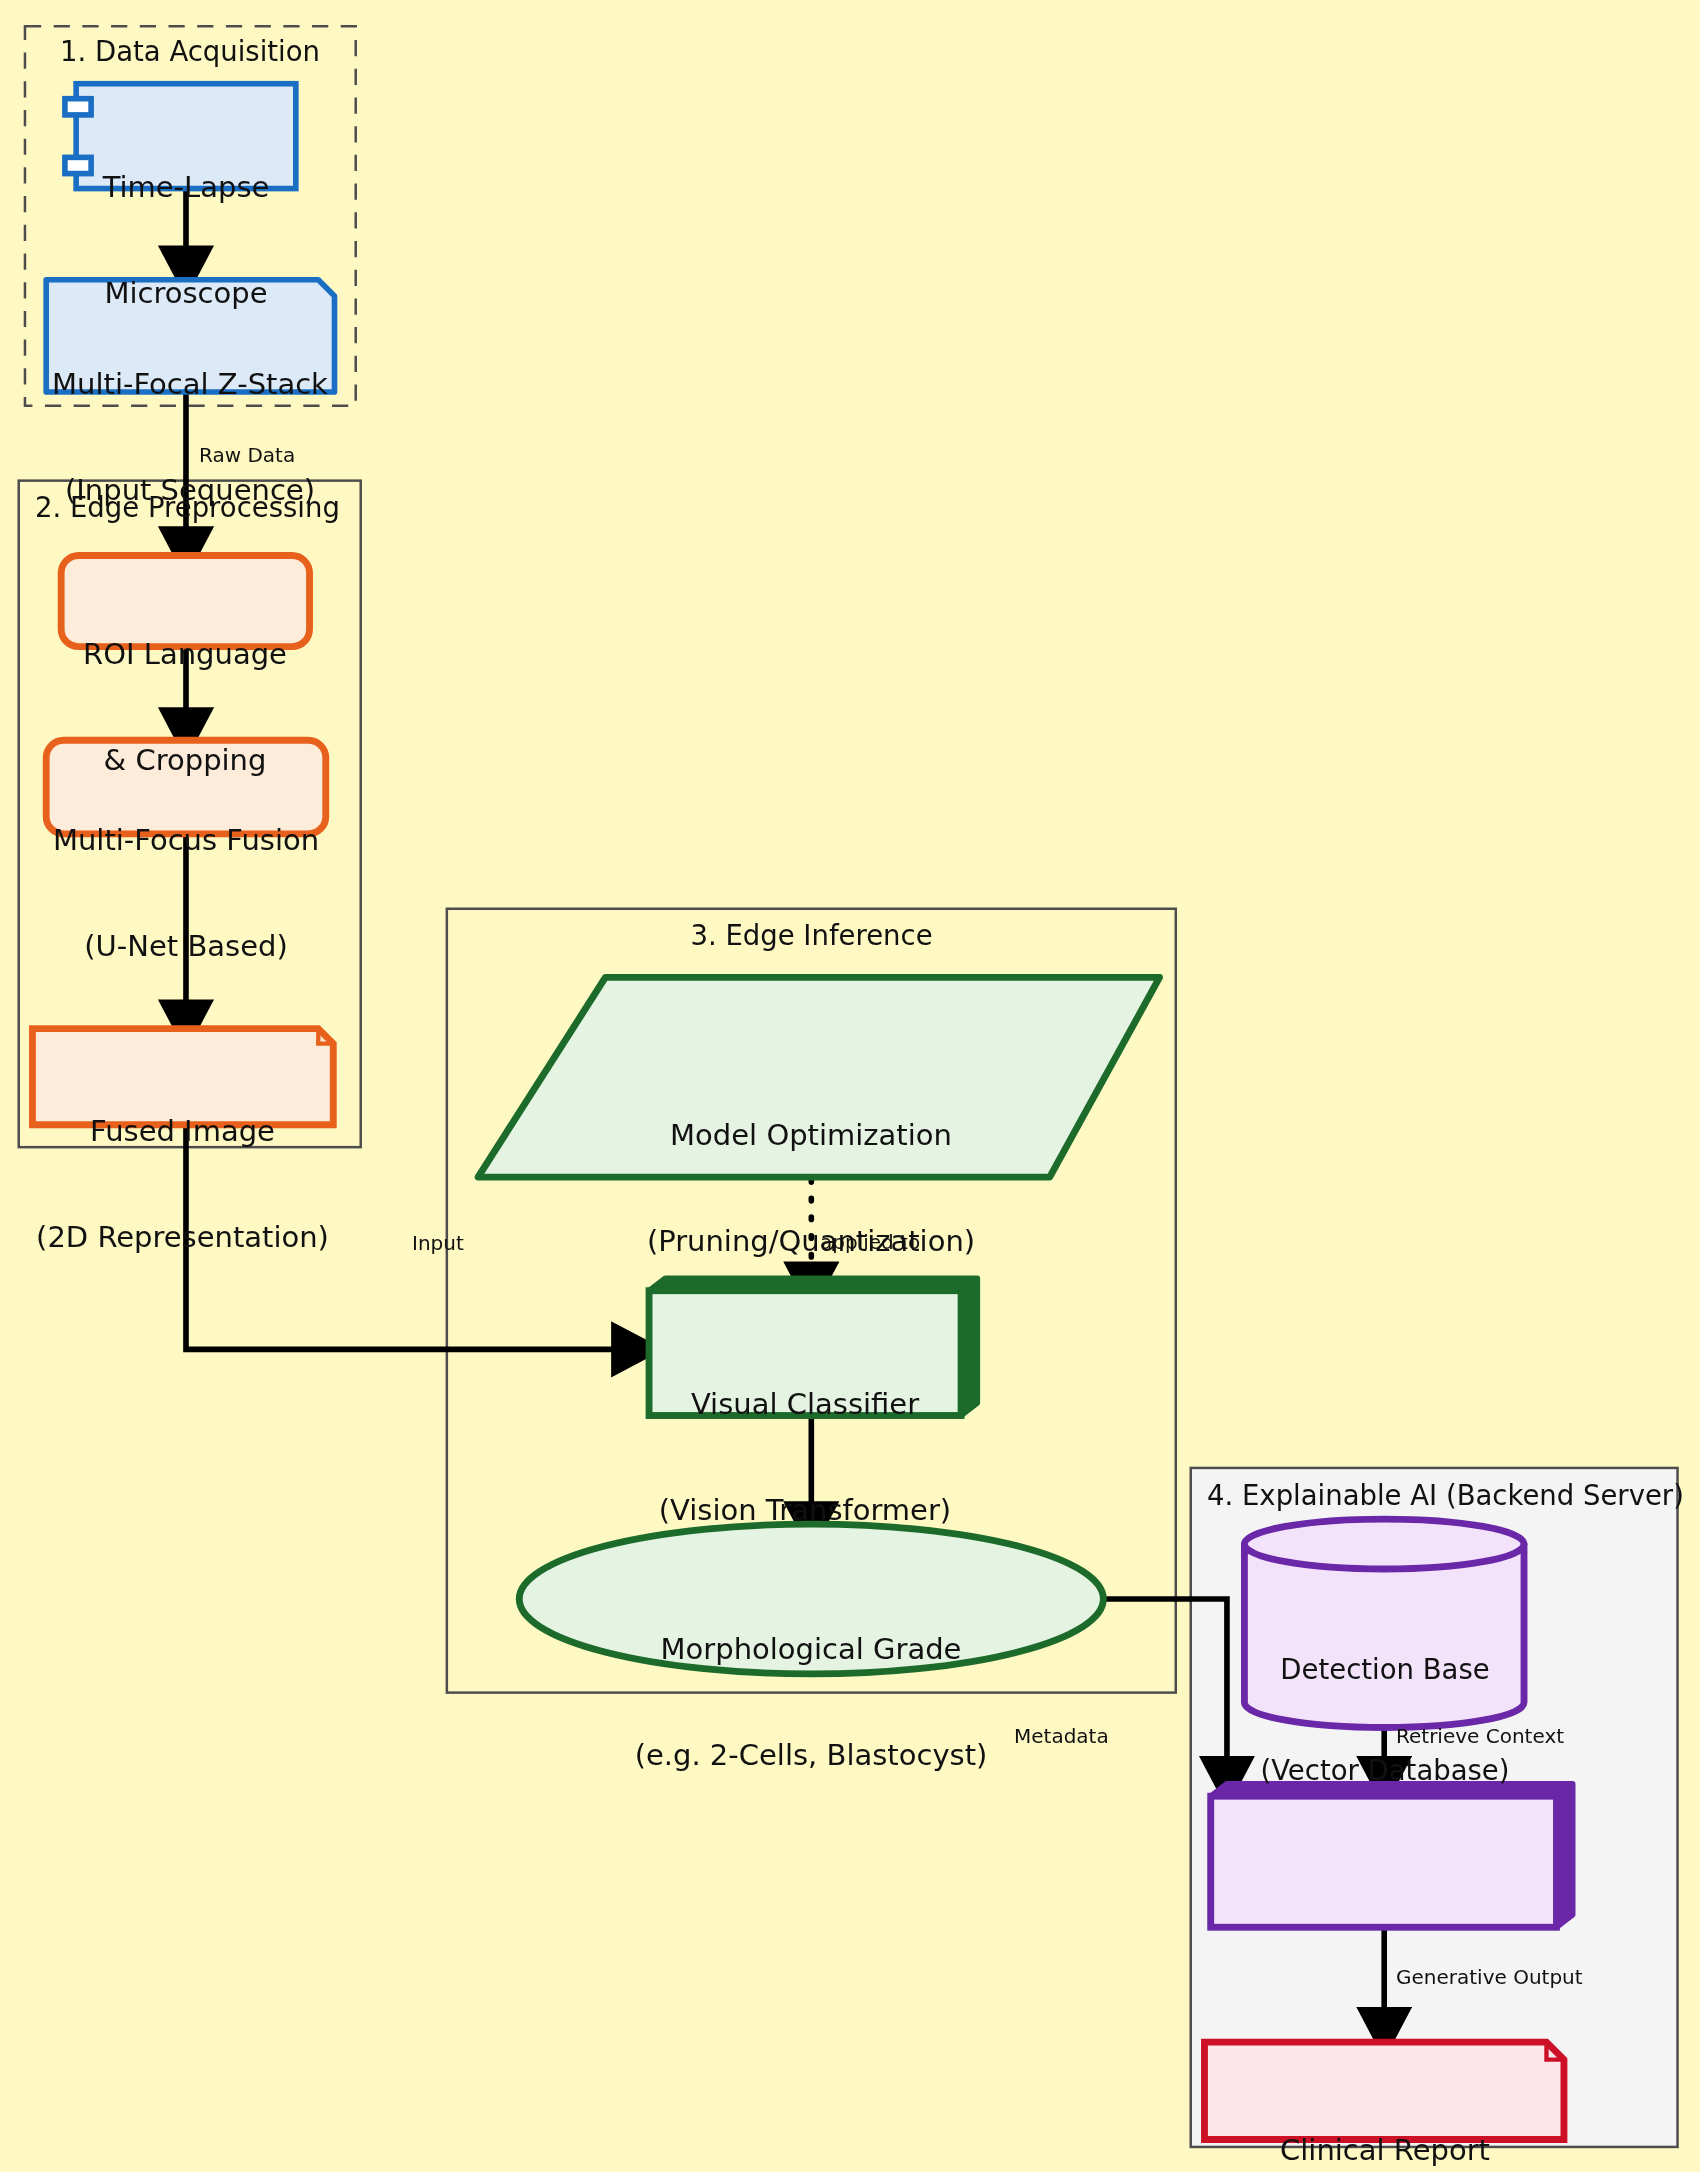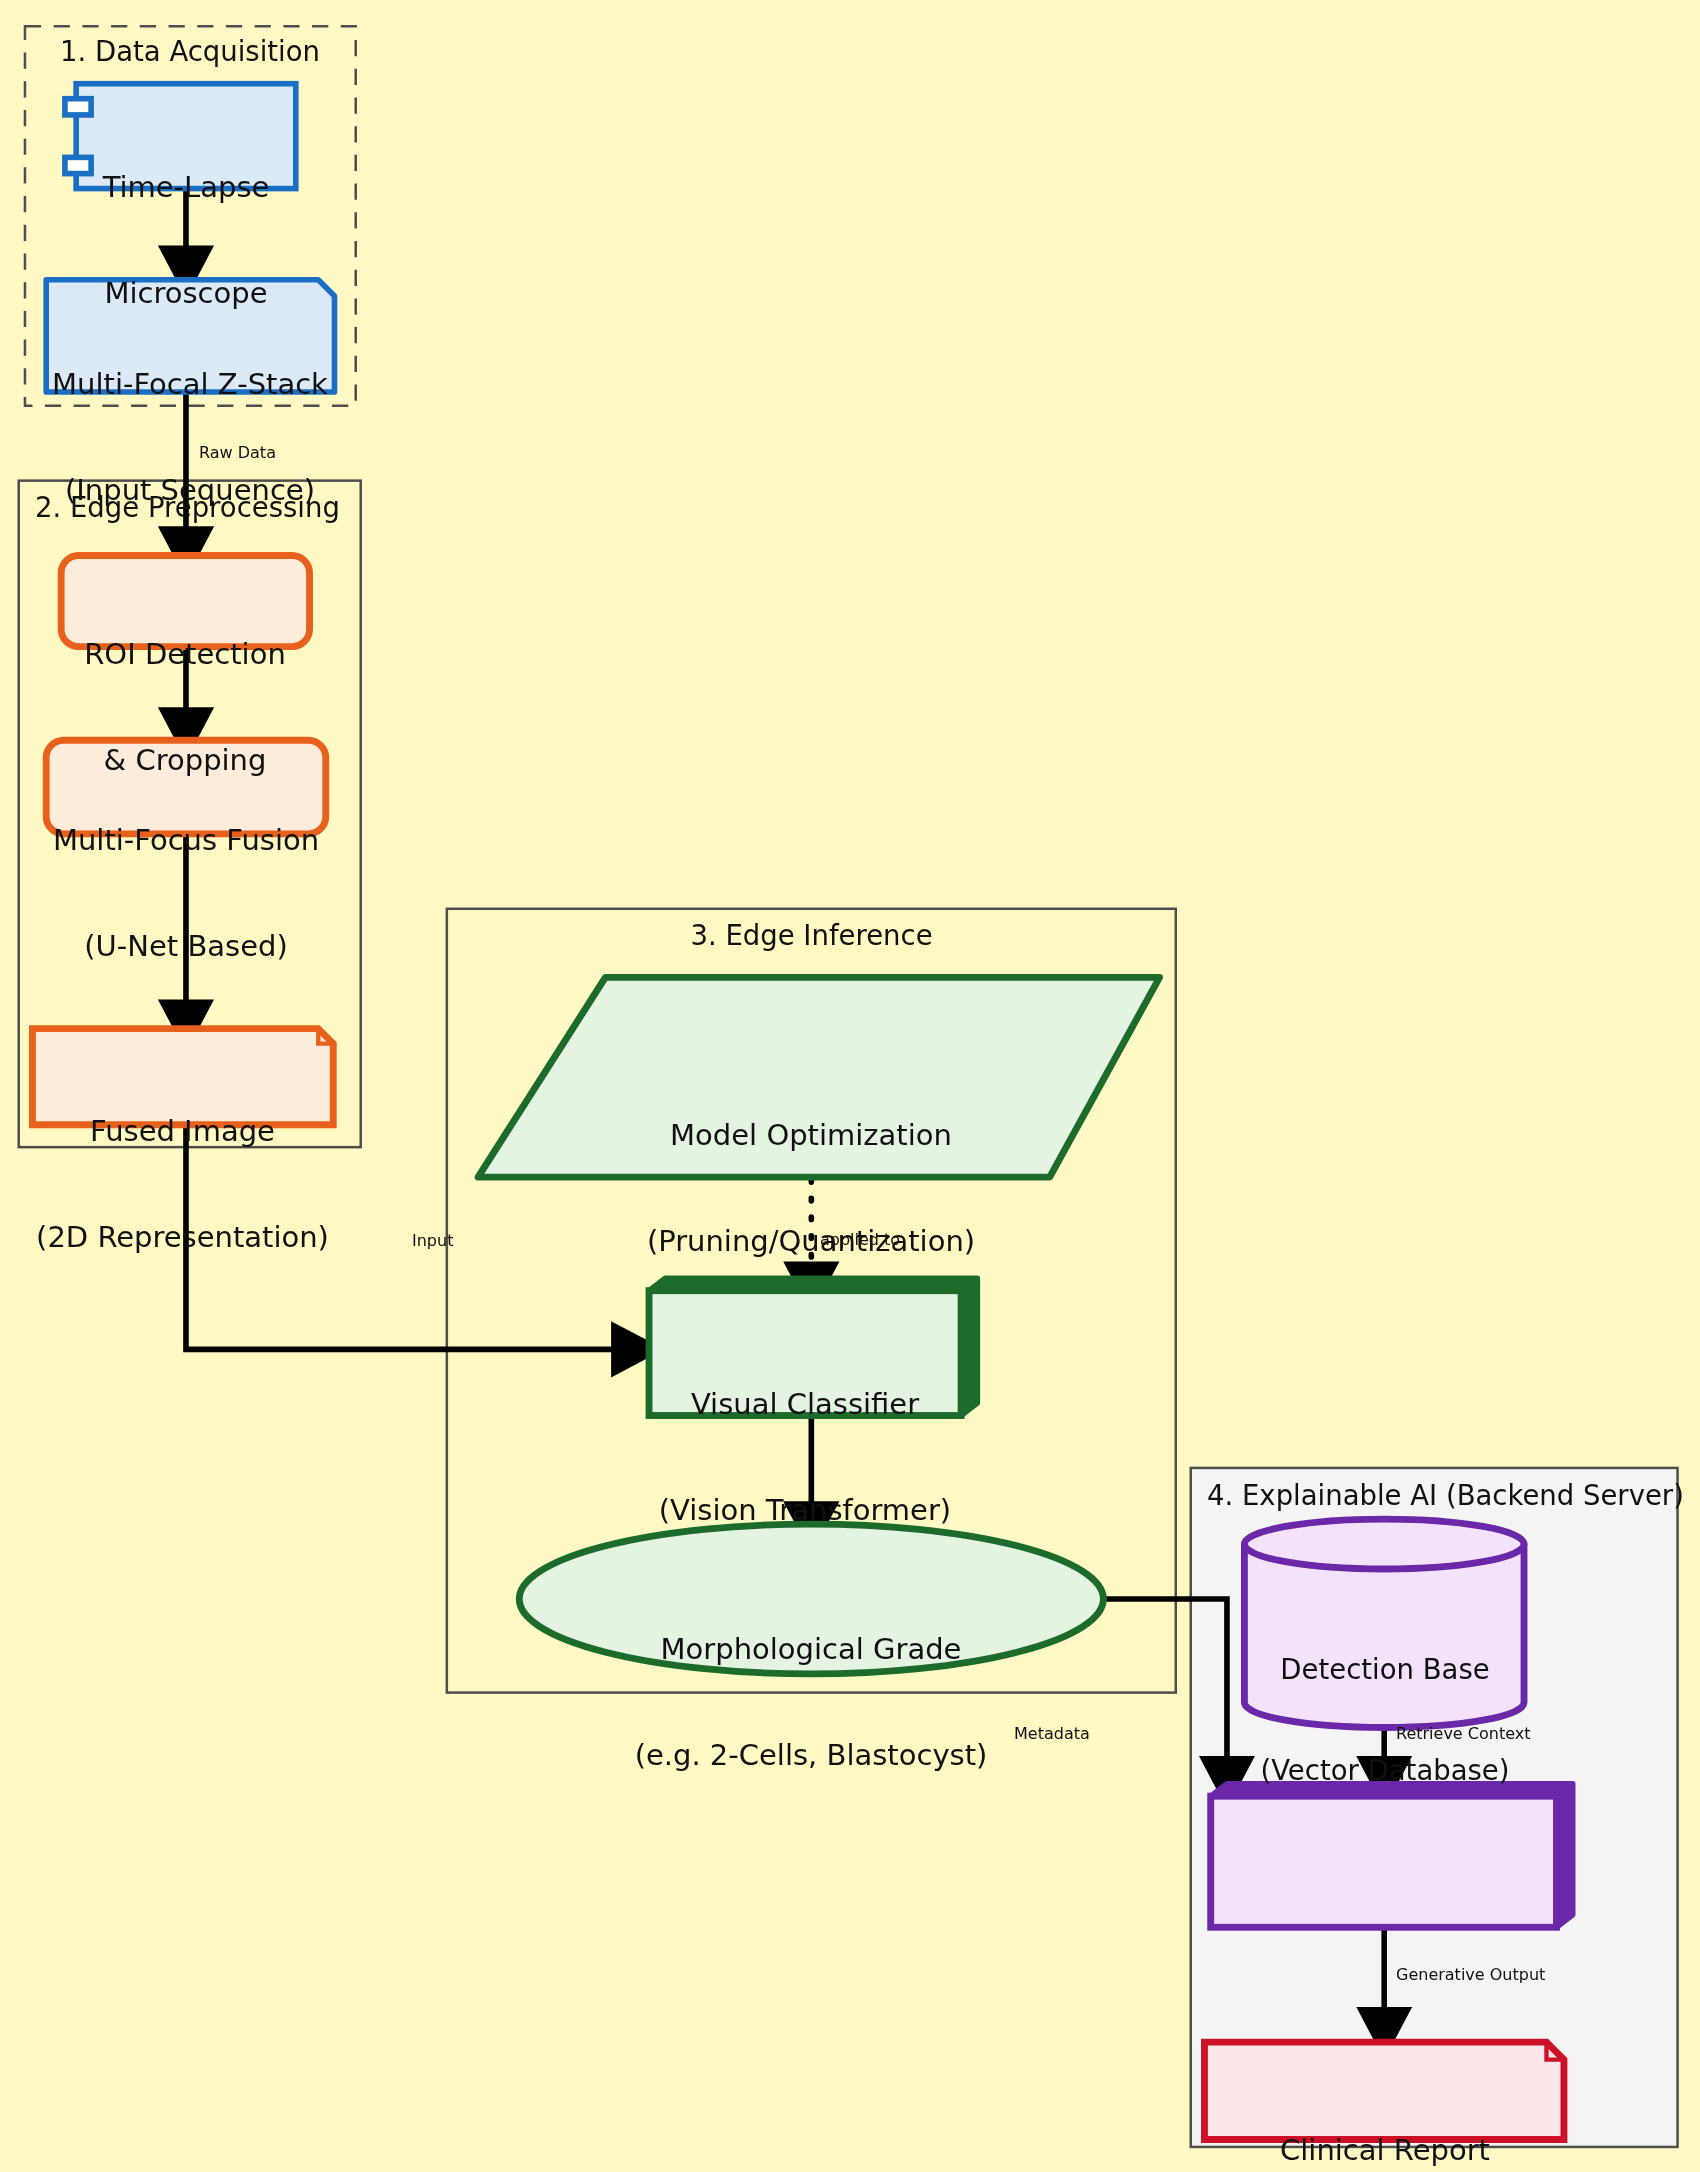--- a/index.html
+++ b/index.html
@@ -35,21 +35,21 @@
   .group-title {
     position: absolute;
     color: #111111;
     white-space: pre;
     font-size: 27.5px;
   }
   .edge-label {
     position: absolute;
     color: #111111;
     white-space: pre;
-    font-size: 16px;
+    font-size: 20px;
   }
   .t46 { font-size: 29px; }
   .t44 { font-size: 27.5px; }
 </style>
 </head>
 <body>
 
 <div id="canvas">
 
   <svg class="layer" viewBox="0 0 2724 3480">
@@ -152,21 +152,21 @@
     <div>Time-Lapse</div>
     <div>Microscope</div>
   </div>
 
   <div class="node-label t46" style="left:46px; top:296px; width:288px;">
     <div>Multi-Focal Z-Stack</div>
     <div>(Input Sequence)</div>
   </div>
 
   <div class="node-label t46" style="left:61px; top:566px; width:248px;">
-    <div>ROI Detection</div>
+    <div>ROI Language</div>
     <div>&amp; Cropping</div>
   </div>
 
   <div class="node-label t46" style="left:46px; top:752px; width:280px;">
     <div>Multi-Focus Fusion</div>
     <div>(U-Net Based)</div>
   </div>
 
   <div class="node-label t46" style="left:32px; top:1043px; width:301px;">
     <div>Fused Image</div>

